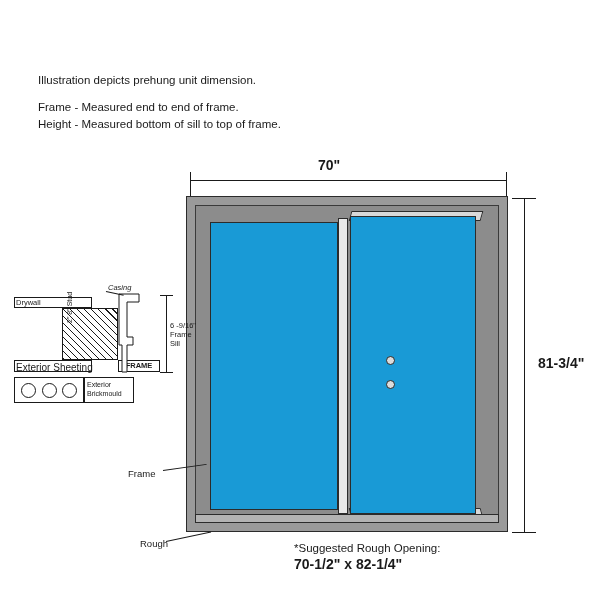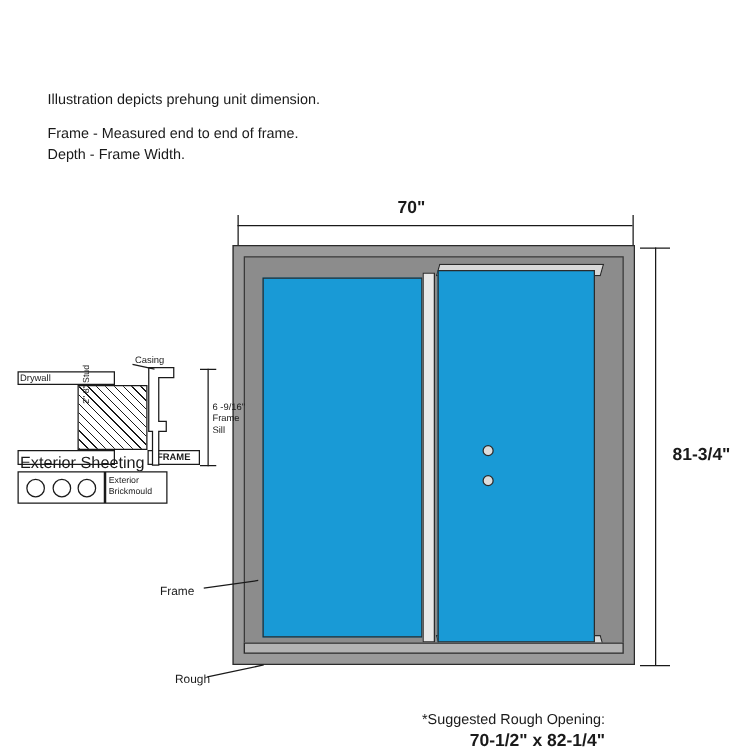--- a/index.html
+++ b/index.html
@@ -148,24 +148,23 @@
     left: 538px; top: 355px;
     font-size: 14px;
     font-weight: 700;
     white-space: nowrap;
   }
 
   
   #rough-opening {
     left: 294px; top: 540px;
     width: 190px;
-    text-align: right;
+    text-align: left;
     font-size: 11.5px;
     line-height: 16px;
-    margin-top: 28px;
   }
   #rough-opening .ro-dim { font-size: 14px; font-weight: 700; }
 
   
   #label-frame {
     left: 128px; top: 468px;
     font-size: 9.5px;
   }
   #label-sill {
     left: 140px; top: 538px;
@@ -256,51 +255,52 @@
     box-sizing: border-box;
   }
   
   #wd-casing-shape {
     left: 104px; top: 10px;
     width: 22px; height: 80px;
   }
   #wd-casing-label {
     left: 94px; top: 0px;
     font-size: 7.5px;
+    font-style: italic;
   }
   #wd-casing-leader {
     left: 92px; top: 8px;
     width: 18px; height: 1px;
     background: #1a1a1a;
     transform: rotate(12deg);
     transform-origin: left center;
   }
   
   #wd-dim-line { left: 152px; top: 12px; width: 1px; height: 78px; background:#1a1a1a; }
   #wd-dim-tick-top { left: 146px; top: 12px; width: 13px; height: 1px; background:#1a1a1a; }
   #wd-dim-tick-bottom { left: 146px; top: 89px; width: 13px; height: 1px; background:#1a1a1a; }
   #wd-dim-label {
     left: 156px; top: 38px;
     font-size: 7.5px;
     line-height: 9px;
     white-space: nowrap;
   }
   #wd-drywall-label { left: 2px; top: 15px; font-size: 7.5px; }
-  #wd-sheeting-label { left: 2px; top: 79px; font-size: 13px; }
+  #wd-sheeting-label { left: 2px; top: 79px; font-size: 10px; }
 </style>
 </head>
 <body>
 
 <div class="stage">
 
   <div class="abs" id="intro-text">
     <div class="line">Illustration depicts prehung unit dimension.</div>
     <div class="gap"></div>
     <div class="line">Frame - Measured end to end of frame.</div>
-    <div class="line">Depth - Frame Width.</div>
+    <div class="line">Height - Measured bottom of sill to top of frame.</div>
   </div>
 
   <div class="abs dim-line dim-h" id="dim-width-line"></div>
   <div class="abs tick-v" id="dim-width-tick-left"></div>
   <div class="abs tick-v" id="dim-width-tick-right"></div>
   <div class="abs" id="dim-width-label">70"</div>
 
   <div class="abs dim-line dim-v" id="dim-height-line"></div>
   <div class="abs tick-h" id="dim-height-tick-top"></div>
   <div class="abs tick-h" id="dim-height-tick-bottom"></div>

